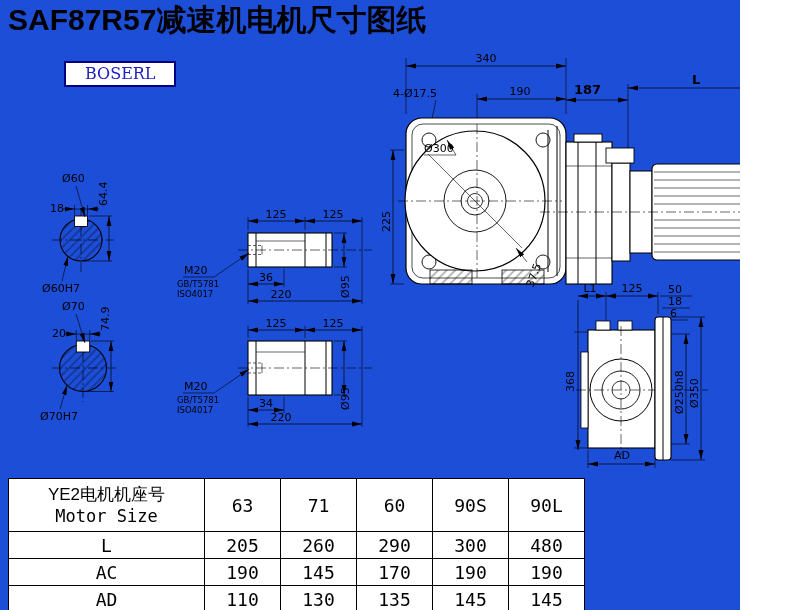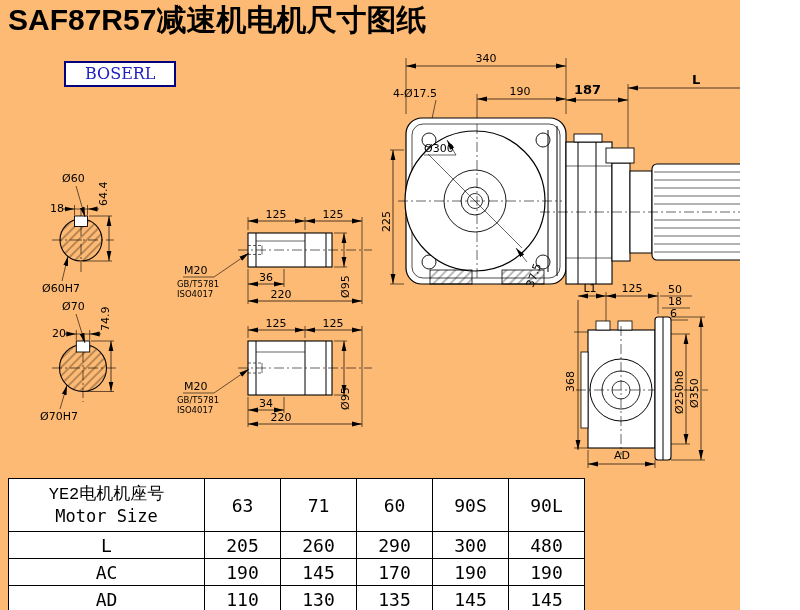--- a/index.html
+++ b/index.html
@@ -1,34 +1,34 @@
 <!DOCTYPE html>
 <html><head>
 <meta charset="utf-8">
 <style>
   html,body{margin:0;padding:0;background:#fff;}
-  .page{position:relative;width:740px;height:610px;background:#fdba74;overflow:hidden;
+  .page{position:relative;width:740px;height:610px;background:#1d4ed8;overflow:hidden;
         font-family:"DejaVu Sans",sans-serif;color:#000;}
   .title{position:absolute;left:8px;top:0px;font-family:"Liberation Sans","DejaVu Sans",sans-serif;
          font-size:30px;font-weight:bold;white-space:nowrap;}
   .brand{position:absolute;left:64px;top:61px;border:2px solid #000080;color:#2020c0;
          font-family:"DejaVu Serif",serif;font-size:16px;line-height:22px;padding:0 19px;background:#fff;}
   svg.drawing{position:absolute;left:0;top:0;}
   svg .t{font-family:"DejaVu Sans",sans-serif;font-size:11px;fill:#000;}
   svg .ts{font-family:"DejaVu Sans",sans-serif;font-size:8.5px;fill:#000;}
   svg .tb{font-family:"DejaVu Sans",sans-serif;font-size:13px;font-weight:bold;fill:#000;}
   svg .ln{stroke:#000;stroke-width:1;fill:none;}
   svg .lt{stroke:#000;stroke-width:0.6;fill:none;}
   svg .dm{stroke:#000;stroke-width:0.7;fill:none;}
   svg .cl{stroke:#000;stroke-width:0.6;fill:none;stroke-dasharray:10 3 2 3;}
   .dim-table{position:absolute;left:8px;top:478px;border-collapse:collapse;background:#fff;table-layout:fixed;}
   .dim-table td{border:1.6px solid #000;text-align:center;vertical-align:middle;padding:0;height:26px;
                 font-family:"DejaVu Sans Mono","DejaVu Sans",monospace;font-size:18px;color:#000;}
   .dim-table tr.hdr td{height:52px;}
-  .dim-table .cn{font-family:Liberation Mono, monospace;font-size:17px;line-height:1.4;}
+  .dim-table .cn{font-family:Liberation Sans, sans-serif;font-size:17px;line-height:1.4;}
   .dim-table .en{font-size:17px;line-height:1.15;}
 </style>
 </head>
 <body>
 
 <div class="page">
 
   <div class="title">SAF87R57减速机电机尺寸图纸</div>
   <div class="brand">
     <span>BOSERL</span>

